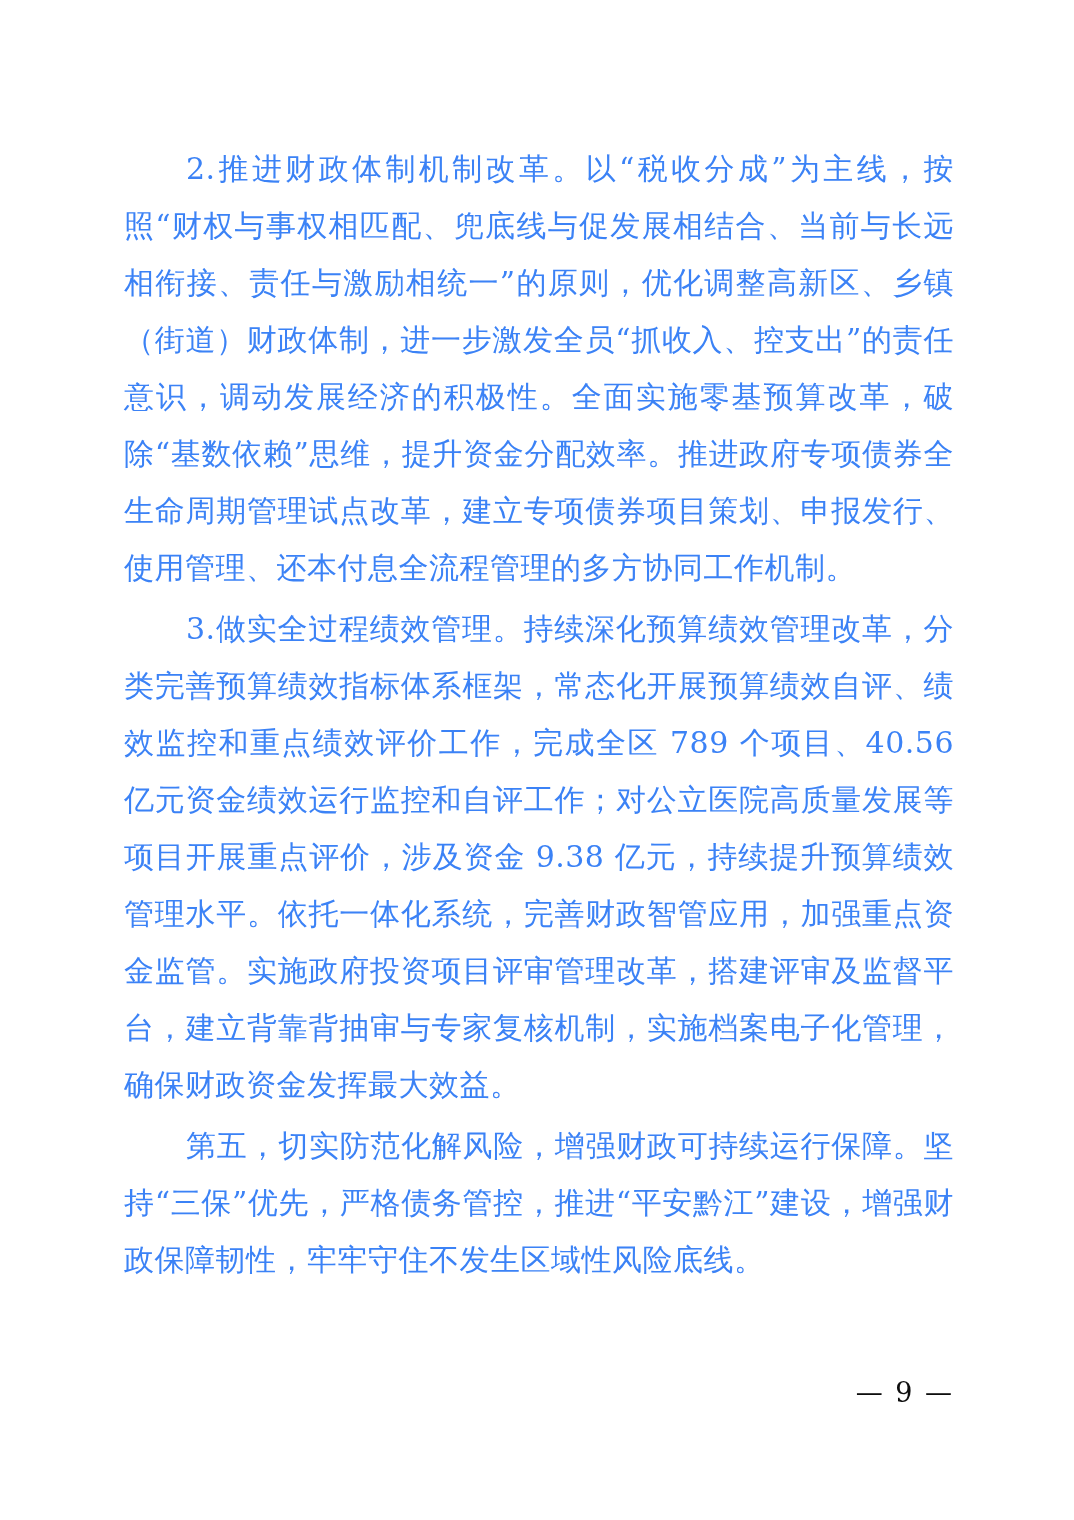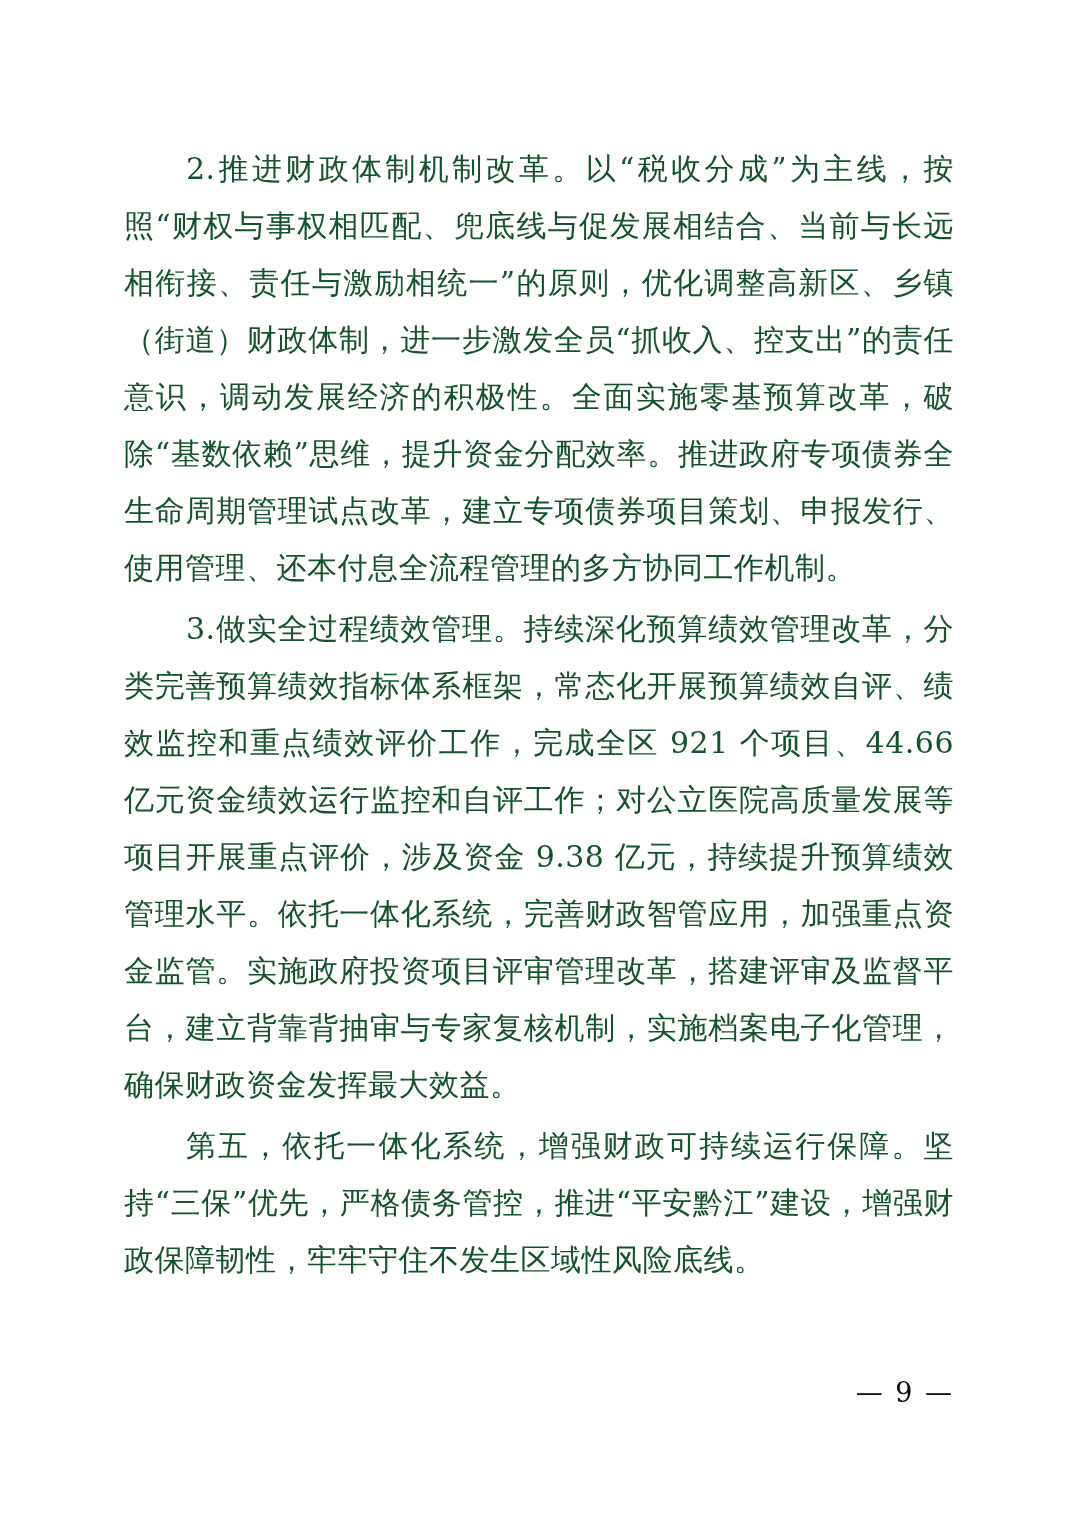--- a/index.html
+++ b/index.html
@@ -18,21 +18,21 @@
   .content {
     position: absolute;
     left: 124px;
     top: 140px;
     width: 830px;
   }
   .para {
     font-family: "DejaVu Serif", "Liberation Serif", serif;
     font-size: 30px;
     line-height: 57px;
-    color: #14532d;
+    color: #3b82f6;
     text-align: justify;
     text-justify: inter-ideograph;
     text-indent: 62px;
     margin: 0 0 4px 0;
     letter-spacing: 0.5px;
   }
   .page-number {
     position: absolute;
     right: 120px;
     bottom: 112px;
@@ -41,17 +41,17 @@
     color: #0d0d0d;
     letter-spacing: 2px;
   }
 </style>
 </head>
 <body>
 
 <div class="page">
   <div class="content">
     <p class="para">2.推进财政体制机制改革。以“税收分成”为主线，按照“财权与事权相匹配、兜底线与促发展相结合、当前与长远相衔接、责任与激励相统一”的原则，优化调整高新区、乡镇（街道）财政体制，进一步激发全员“抓收入、控支出”的责任意识，调动发展经济的积极性。全面实施零基预算改革，破除“基数依赖”思维，提升资金分配效率。推进政府专项债券全生命周期管理试点改革，建立专项债券项目策划、申报发行、使用管理、还本付息全流程管理的多方协同工作机制。</p>
-    <p class="para">3.做实全过程绩效管理。持续深化预算绩效管理改革，分类完善预算绩效指标体系框架，常态化开展预算绩效自评、绩效监控和重点绩效评价工作，完成全区 921 个项目、44.66 亿元资金绩效运行监控和自评工作；对公立医院高质量发展等项目开展重点评价，涉及资金 9.38 亿元，持续提升预算绩效管理水平。依托一体化系统，完善财政智管应用，加强重点资金监管。实施政府投资项目评审管理改革，搭建评审及监督平台，建立背靠背抽审与专家复核机制，实施档案电子化管理，确保财政资金发挥最大效益。</p>
-    <p class="para">第五，依托一体化系统，增强财政可持续运行保障。坚持“三保”优先，严格债务管控，推进“平安黔江”建设，增强财政保障韧性，牢牢守住不发生区域性风险底线。</p>
+    <p class="para">3.做实全过程绩效管理。持续深化预算绩效管理改革，分类完善预算绩效指标体系框架，常态化开展预算绩效自评、绩效监控和重点绩效评价工作，完成全区 789 个项目、40.56 亿元资金绩效运行监控和自评工作；对公立医院高质量发展等项目开展重点评价，涉及资金 9.38 亿元，持续提升预算绩效管理水平。依托一体化系统，完善财政智管应用，加强重点资金监管。实施政府投资项目评审管理改革，搭建评审及监督平台，建立背靠背抽审与专家复核机制，实施档案电子化管理，确保财政资金发挥最大效益。</p>
+    <p class="para">第五，切实防范化解风险，增强财政可持续运行保障。坚持“三保”优先，严格债务管控，推进“平安黔江”建设，增强财政保障韧性，牢牢守住不发生区域性风险底线。</p>
   </div>
   <div class="page-number">— 9 —</div>
 </div>
 
 </body></html>

